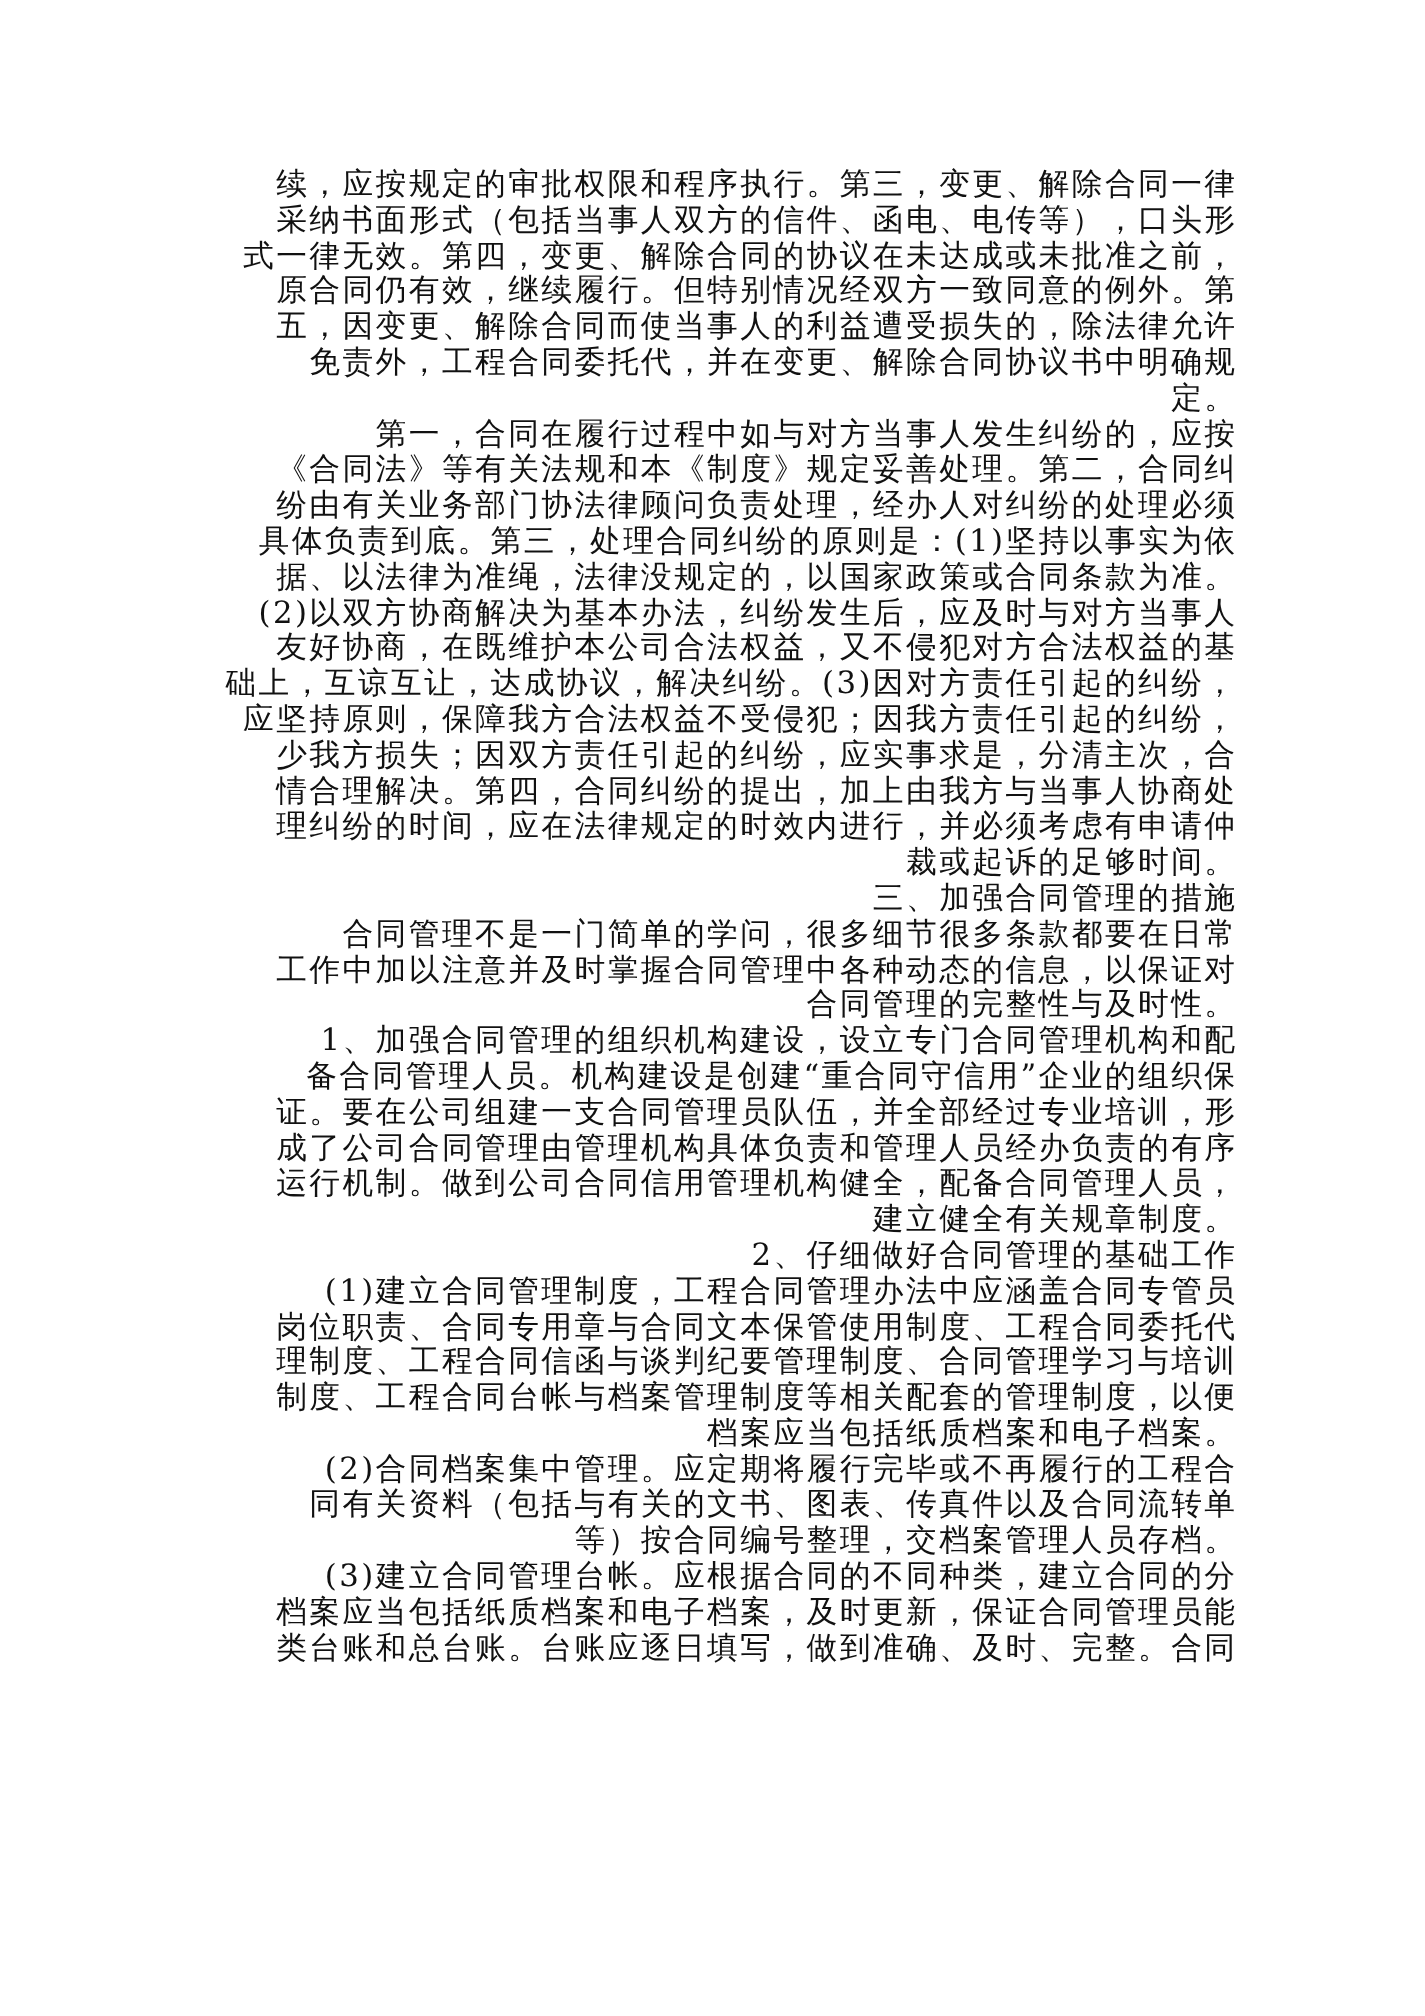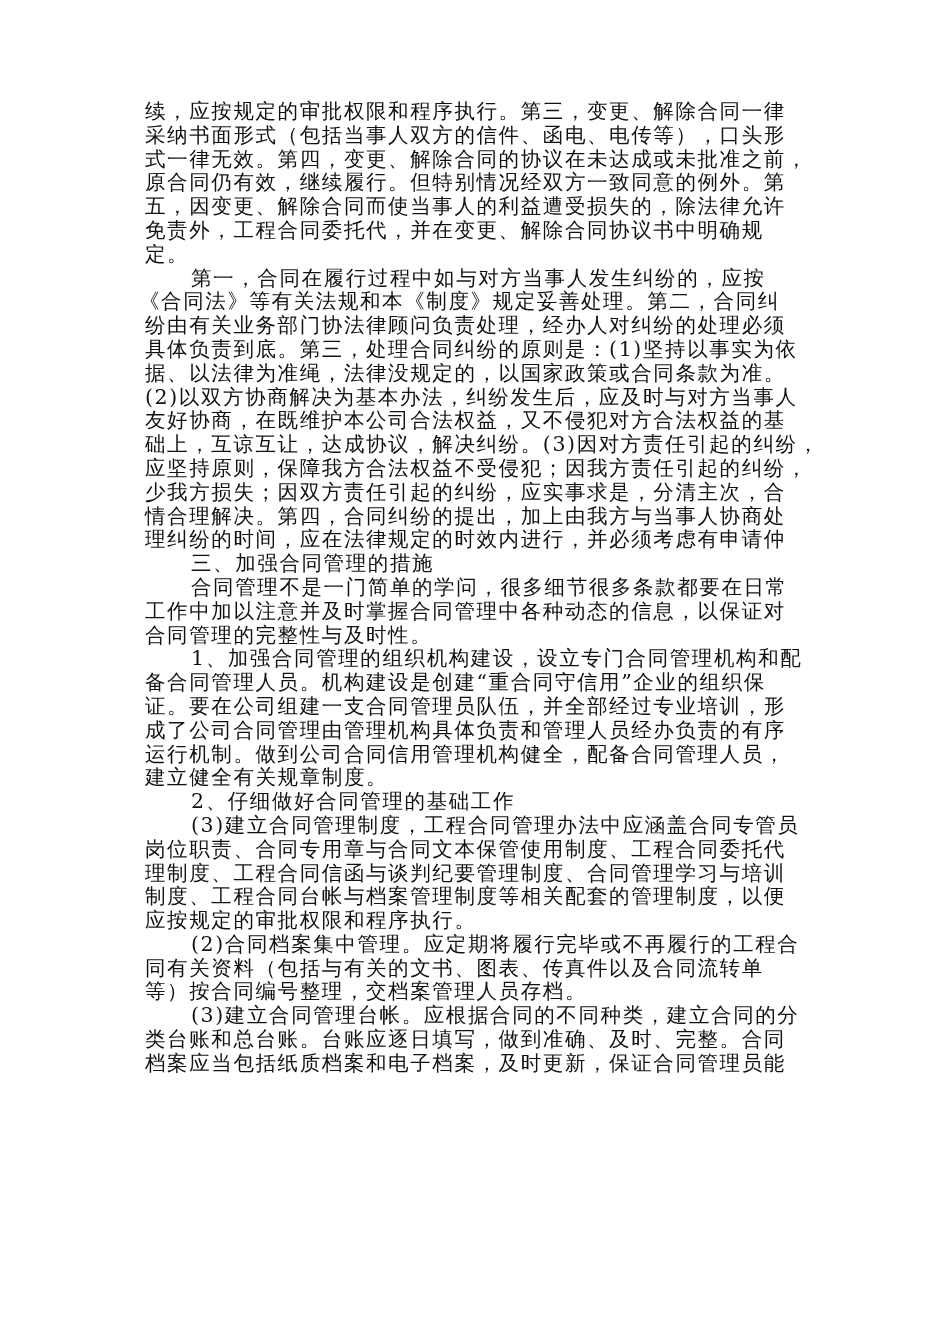--- a/index.html
+++ b/index.html
@@ -11,22 +11,23 @@
       width: 950px;
       height: 1344px;
       position: relative;
       overflow: hidden;
       font-family: "DejaVu Serif", "Liberation Serif", serif;
       color: #111111;
     }
     .page {
       position: absolute;
       left: 145px;
-      top: 100px;
+      top: 111px;
       width: 680px;
+      text-align: right;
     }
     .para {
       margin: 0;
       padding: 0;
     }
     .line {
       display: block;
       height: 23.8px;
       line-height: 23.8px;
       font-size: 20.5px;
@@ -62,20 +63,21 @@
     <span class="line">纷由有关业务部门协法律顾问负责处理，经办人对纠纷的处理必须</span>
     <span class="line">具体负责到底。第三，处理合同纠纷的原则是：(1)坚持以事实为依</span>
     <span class="line">据、以法律为准绳，法律没规定的，以国家政策或合同条款为准。</span>
     <span class="line">(2)以双方协商解决为基本办法，纠纷发生后，应及时与对方当事人</span>
     <span class="line">友好协商，在既维护本公司合法权益，又不侵犯对方合法权益的基</span>
     <span class="line">础上，互谅互让，达成协议，解决纠纷。(3)因对方责任引起的纠纷，</span>
     <span class="line">应坚持原则，保障我方合法权益不受侵犯；因我方责任引起的纠纷，</span>
     <span class="line">少我方损失；因双方责任引起的纠纷，应实事求是，分清主次，合</span>
     <span class="line">情合理解决。第四，合同纠纷的提出，加上由我方与当事人协商处</span>
     <span class="line">理纠纷的时间，应在法律规定的时效内进行，并必须考虑有申请仲</span>
+    <span class="line">裁或起诉的足够时间。</span>
   </div>
 
   <div class="para">
     <span class="line indent">三、加强合同管理的措施</span>
   </div>
 
   <div class="para">
     <span class="line indent">合同管理不是一门简单的学问，很多细节很多条款都要在日常</span>
     <span class="line">工作中加以注意并及时掌握合同管理中各种动态的信息，以保证对</span>
     <span class="line">合同管理的完整性与及时性。</span>
@@ -88,32 +90,32 @@
     <span class="line">成了公司合同管理由管理机构具体负责和管理人员经办负责的有序</span>
     <span class="line">运行机制。做到公司合同信用管理机构健全，配备合同管理人员，</span>
     <span class="line">建立健全有关规章制度。</span>
   </div>
 
   <div class="para">
     <span class="line indent">2、仔细做好合同管理的基础工作</span>
   </div>
 
   <div class="para">
-    <span class="line indent">(3)建立合同管理制度，工程合同管理办法中应涵盖合同专管员</span>
+    <span class="line indent">(1)建立合同管理制度，工程合同管理办法中应涵盖合同专管员</span>
     <span class="line">岗位职责、合同专用章与合同文本保管使用制度、工程合同委托代</span>
     <span class="line">理制度、工程合同信函与谈判纪要管理制度、合同管理学习与培训</span>
     <span class="line">制度、工程合同台帐与档案管理制度等相关配套的管理制度，以便</span>
-    <span class="line">应按规定的审批权限和程序执行。</span>
+    <span class="line">档案应当包括纸质档案和电子档案。</span>
   </div>
 
   <div class="para">
     <span class="line indent">(2)合同档案集中管理。应定期将履行完毕或不再履行的工程合</span>
     <span class="line">同有关资料（包括与有关的文书、图表、传真件以及合同流转单</span>
     <span class="line">等）按合同编号整理，交档案管理人员存档。</span>
   </div>
 
   <div class="para">
     <span class="line indent">(3)建立合同管理台帐。应根据合同的不同种类，建立合同的分</span>
+    <span class="line">档案应当包括纸质档案和电子档案，及时更新，保证合同管理员能</span>
     <span class="line">类台账和总台账。台账应逐日填写，做到准确、及时、完整。合同</span>
-    <span class="line">档案应当包括纸质档案和电子档案，及时更新，保证合同管理员能</span>
   </div>
 
 </div>
 
 </body></html>

